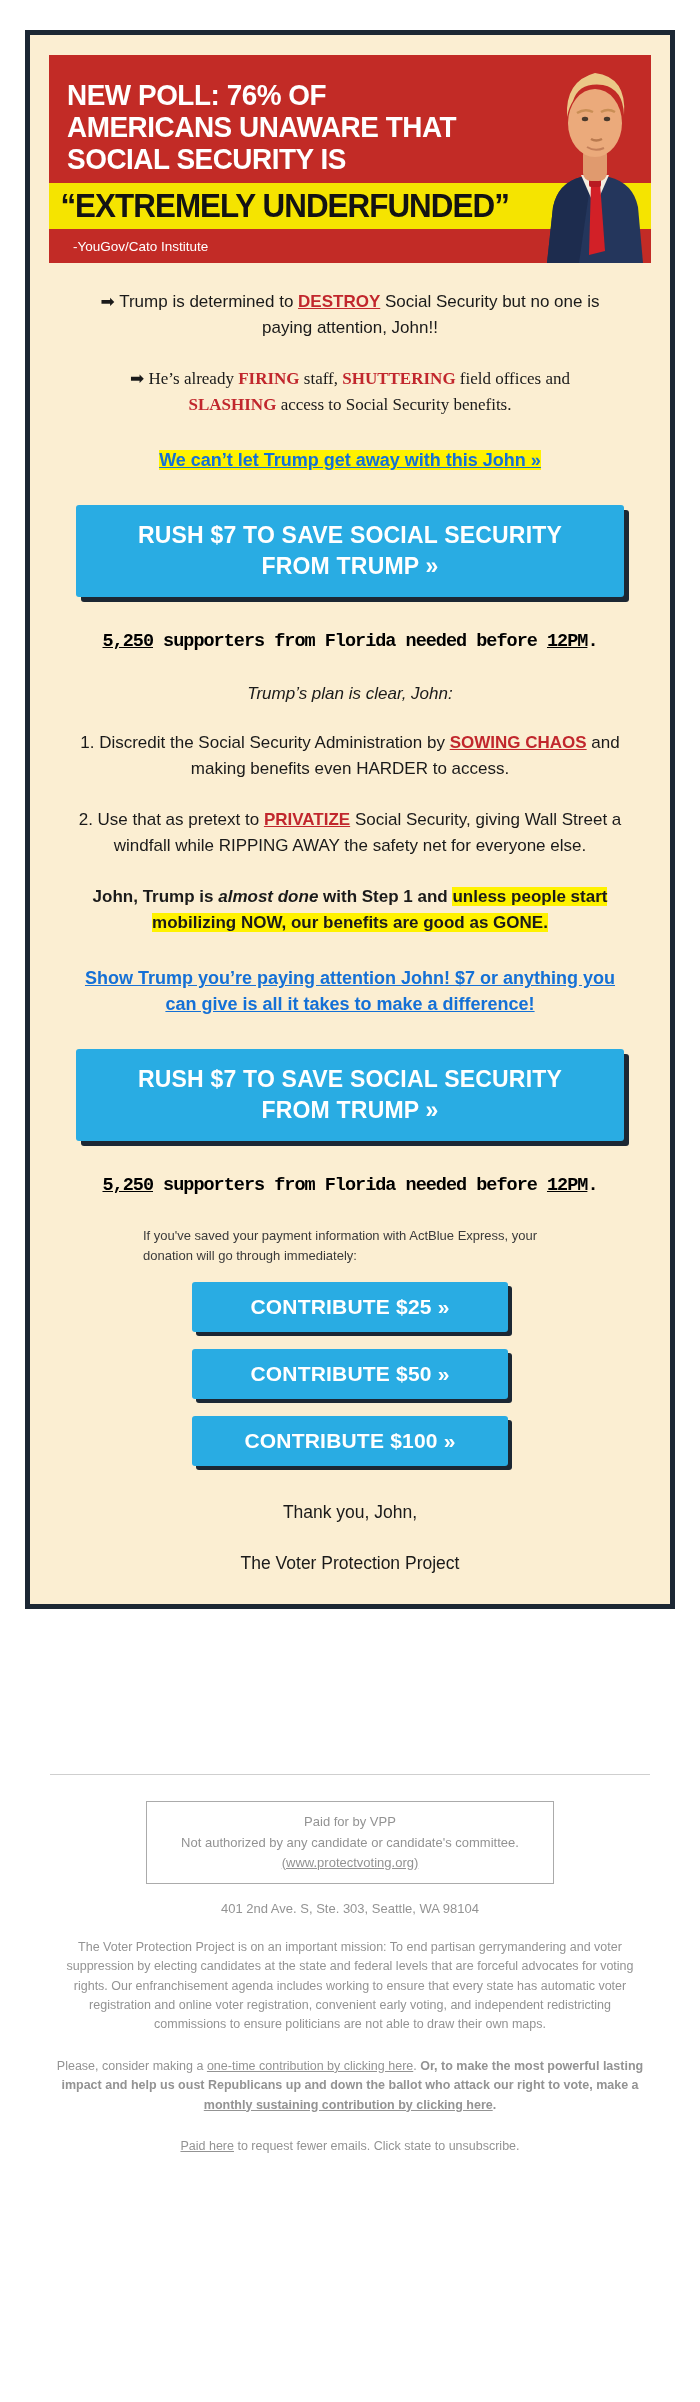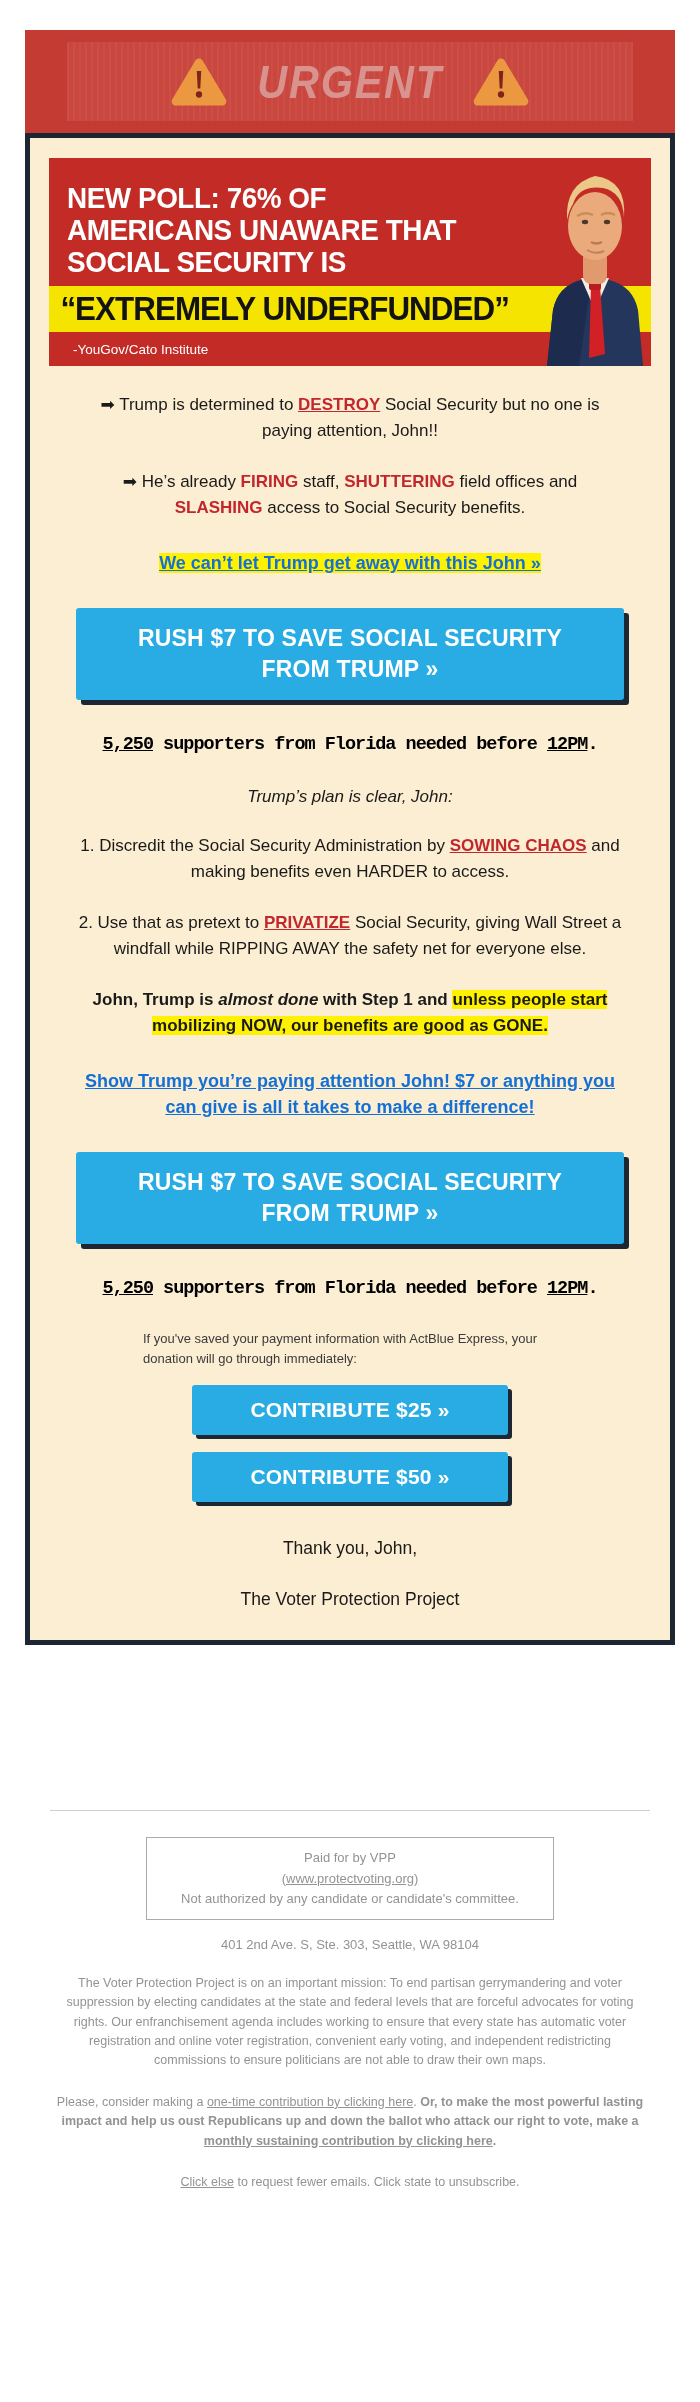--- a/index.html
+++ b/index.html
@@ -58,21 +58,21 @@
     transform:scaleX(.95); transform-origin:left center; padding-left:12px;
     white-space:nowrap;
   }
   .poll-attribution {
     position:absolute; left:24px; bottom:9px; color:#fff; font-size:13.5px;
   }
   .trump-photo { position:absolute; right:0; top:0; height:208px; width:112px; z-index:2; }
 
   
   .copy { text-align:center; font-size:17px; line-height:1.5; margin:26px 28px 0; }
-  .copy.narrow { margin:26px 44px 0; }
+  .copy.narrow { margin:26px 44px 0;font-family:Liberation Serif, serif; }
   .red   { color:var(--word-red,#C1272D); font-weight:bold; }
   .red-u { color:var(--word-red,#C1272D); font-weight:bold; text-decoration:underline; }
   .u  { text-decoration:underline; }
   .b  { font-weight:bold; }
   .bi { font-weight:bold; font-style:italic; }
   .hl { background:var(--hl,#FFF200); }
 
   .cta-link {
     display:block; text-align:center; margin:30px 20px 0;
     font-size:18px; font-weight:bold; line-height:1.45;
@@ -122,35 +122,20 @@
     text-align:center; font-size:12.5px; line-height:1.55; margin:22px 55px 0;
   }
 </style>
 </head>
 <body>
 
 <div class="page">
 
   <div class="email-card">
 
-    <div class="urgent-banner">
-      <div class="urgent-inner">
-        <svg class="tri-icon" viewBox="0 0 60 54">
-          <path d="M30 6 L55 48 H5 Z" fill="#EC9840" stroke="#EC9840" stroke-width="9" stroke-linejoin="round"></path>
-          <path d="M27.6 15 h4.8 l-1 19 h-2.8 Z" fill="#7E231D"></path>
-          <circle cx="30" cy="40.5" r="3.4" fill="#7E231D"></circle>
-        </svg>
-        <span class="urgent-text">URGENT</span>
-        <svg class="tri-icon" viewBox="0 0 60 54">
-          <path d="M30 6 L55 48 H5 Z" fill="#EC9840" stroke="#EC9840" stroke-width="9" stroke-linejoin="round"></path>
-          <path d="M27.6 15 h4.8 l-1 19 h-2.8 Z" fill="#7E231D"></path>
-          <circle cx="30" cy="40.5" r="3.4" fill="#7E231D"></circle>
-        </svg>
-      </div>
-    </div>
 
     <div class="card-body">
 
       <div class="poll-banner">
         <div class="poll-headline">
           <div>NEW POLL: 76% OF</div>
           <div>AMERICANS UNAWARE THAT</div>
           <div>SOCIAL SECURITY IS</div>
         </div>
         <div class="poll-quote-bar">
@@ -195,39 +180,40 @@
       <a class="cta-link">Show Trump you’re paying attention John! $7 or anything you can give is all it takes to make a difference!</a>
 
       <a class="btn btn-main">RUSH $7 TO SAVE SOCIAL SECURITY FROM TRUMP »</a>
 
       <p class="mono"><span class="u">5,250</span><span> supporters from Florida needed before </span><span class="u">12PM</span><span>.</span></p>
 
       <p class="actblue-note">If you've saved your payment information with ActBlue Express, your donation will go through immediately:</p>
 
       <a class="btn btn-donate">CONTRIBUTE $25 »</a>
       <a class="btn btn-donate">CONTRIBUTE $50 »</a>
+      <a class="btn btn-donate">CONTRIBUTE $100 »</a>
 
       <p class="closing">Thank you, John,</p>
       <p class="signature">The Voter Protection Project</p>
 
     </div>
   </div>
 
   <div class="footer">
     <hr class="footer-rule">
 
     <div class="disclaimer-box">
       <div>Paid for by VPP</div>
+      <div>Not authorized by any candidate or candidate's committee.</div>
       <div><a class="u">(www.protectvoting.org)</a></div>
-      <div>Not authorized by any candidate or candidate's committee.</div>
     </div>
 
     <p class="footer-address">401 2nd Ave. S, Ste. 303, Seattle, WA 98104</p>
 
     <p class="footer-copy">The Voter Protection Project is on an important mission: To end partisan gerrymandering and voter suppression by electing candidates at the state and federal levels that are forceful advocates for voting rights. Our enfranchisement agenda includes working to ensure that every state has automatic voter registration and online voter registration, convenient early voting, and independent redistricting commissions to ensure politicians are not able to draw their own maps.</p>
 
     <p class="footer-copy"><span>Please, consider making a </span><span class="u" style="cursor: pointer;">one-time contribution by clicking here</span><span>. </span><span class="b">Or, to make the most powerful lasting impact and help us oust Republicans up and down the ballot who attack our right to vote, make a </span><span class="b u" style="cursor: pointer;">monthly sustaining contribution by clicking here</span><span class="b">.</span></p>
 
-    <p class="footer-copy"><span class="u" style="cursor: pointer;">Click else</span><span> to request fewer emails. </span><span style="cursor: pointer;">Click state to unsubscribe.</span></p>
+    <p class="footer-copy"><span class="u" style="cursor: pointer;">Paid here</span><span> to request fewer emails. </span><span style="cursor: pointer;">Click state to unsubscribe.</span></p>
 
   </div>
 
 </div>
 
 </body></html>

